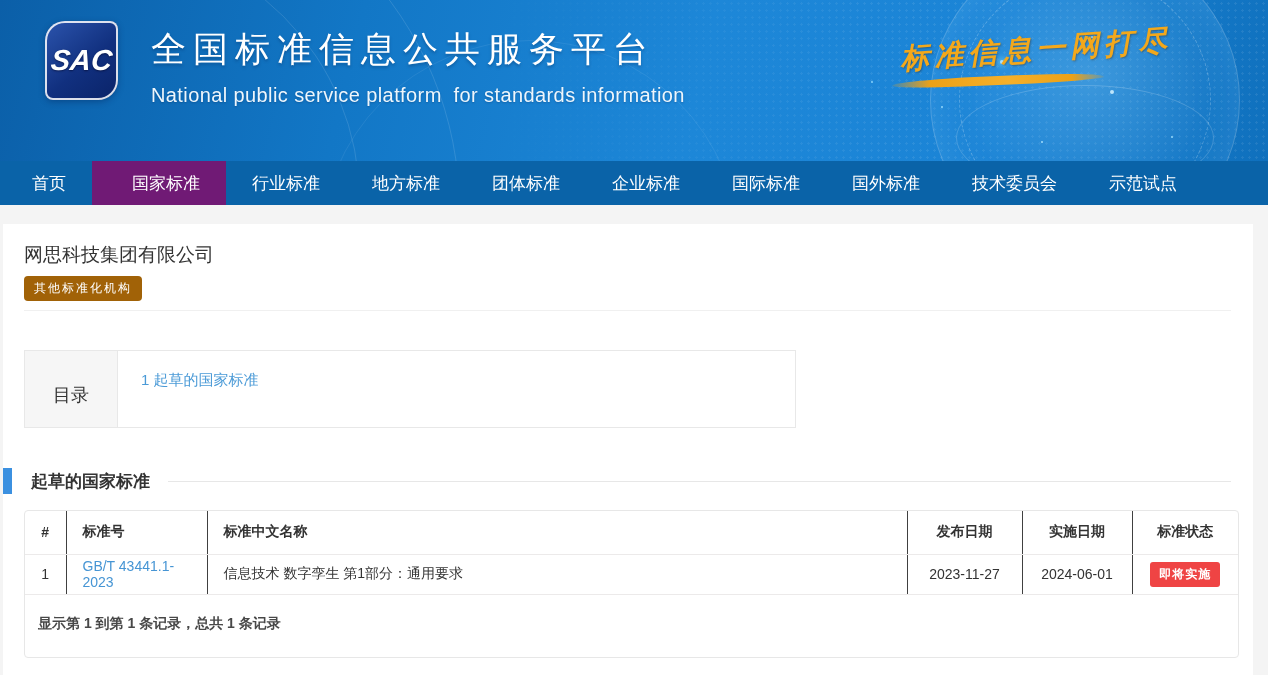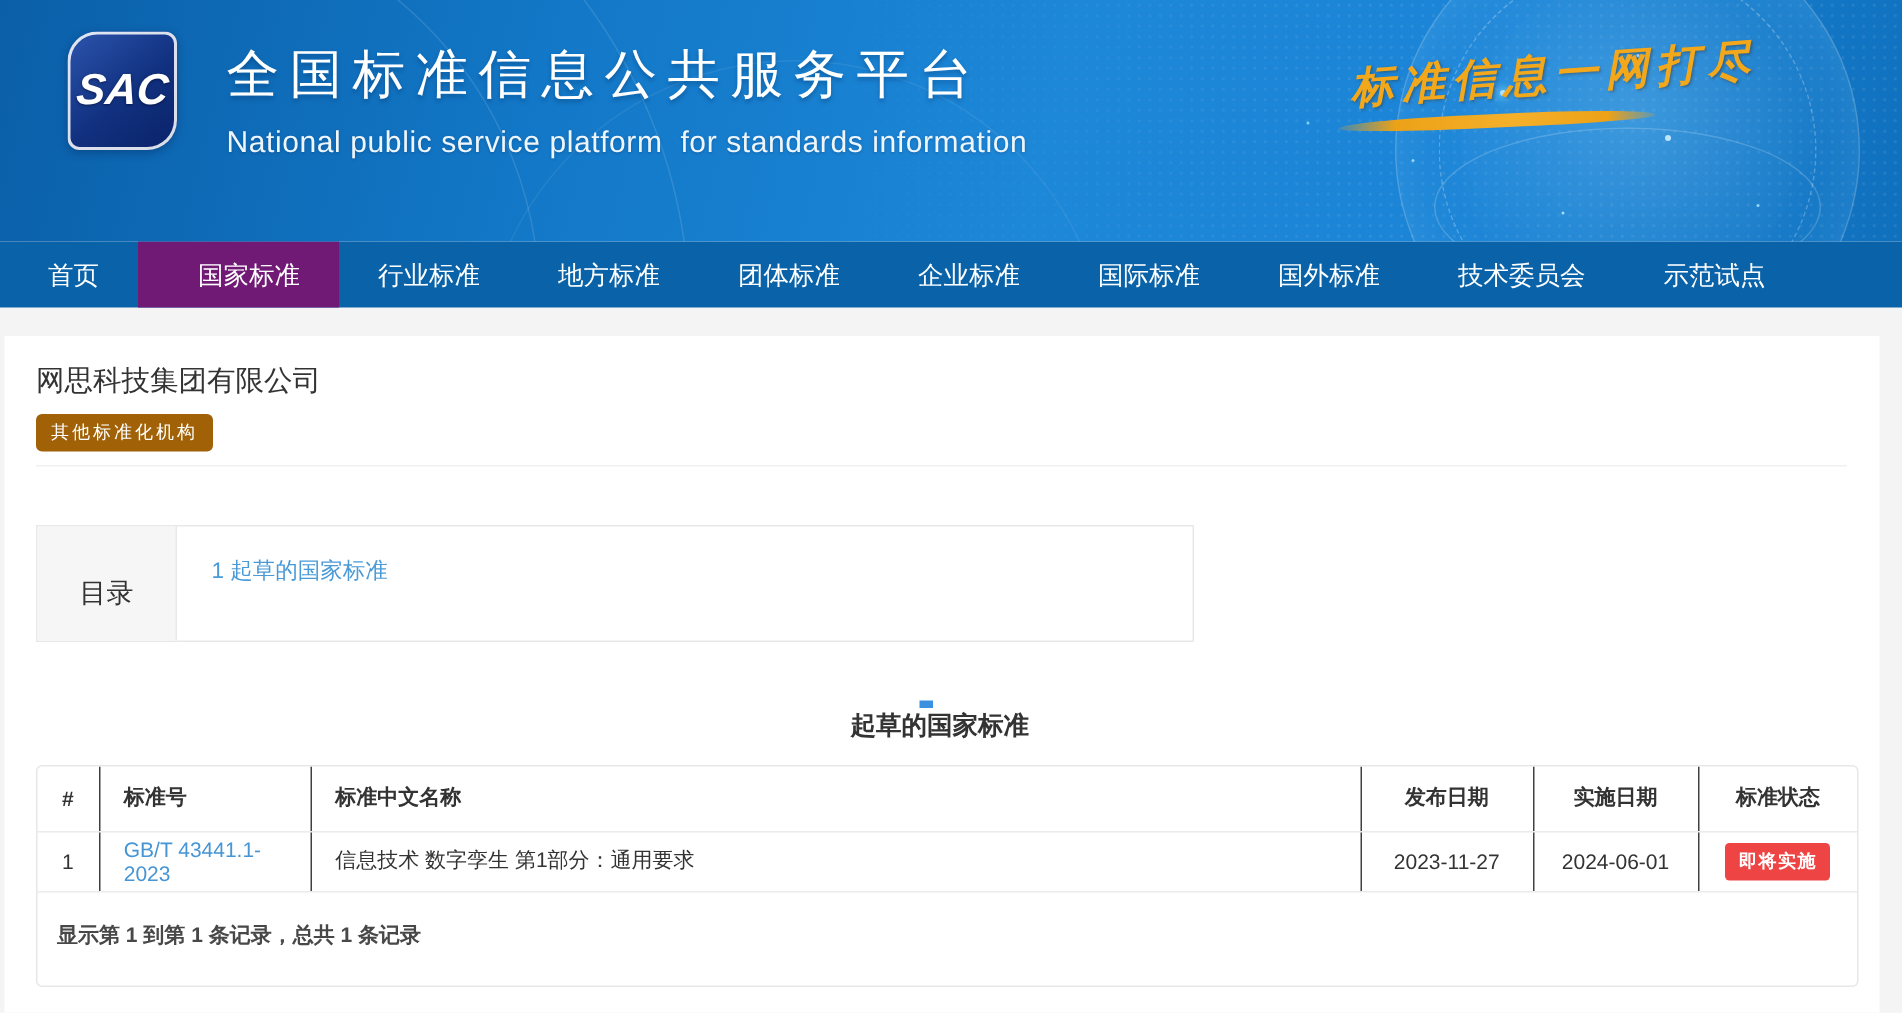--- a/index.html
+++ b/index.html
@@ -71,21 +71,21 @@
   .divider { border-bottom:1px solid #f0f0f0; margin-top:9px; margin-right:14px; }
 
   .toc-box { margin-top:39px; width:772px; height:78px; border:1px solid #e8e8e8;
     display:flex; }
   .toc-label { width:93px; background:#f6f6f6; border-right:1px solid #e8e8e8;
     display:flex; align-items:center; justify-content:center; padding-top:12px;
     font-size:18px; color:#333; }
   .toc-body { flex:1; padding:20px 0 0 23px; }
   .toc-body a { color:#4a9ad7; font-size:15px; text-decoration:none; cursor:pointer; }
 
-  .section-header { margin:39px 14px 0 -21px; display:flex; align-items:center; height:28px;flex-direction:column; }
+  .section-header { margin:39px 14px 0 -21px; display:flex; align-items:center; height:28px; }
   .section-marker { width:9px; height:26px; background:#3b90e0; }
   .section-title { margin-left:19px; font-size:17px; font-weight:bold; color:#333; white-space:nowrap; }
   .section-line { flex:1; height:1px; background:#e7e7e7; margin-left:18px; }
 
   .table-container { margin-top:15px; margin-right:6px; border:1px solid #e7e7e7;
     border-radius:4px; overflow:hidden; }
   table { width:100%; border-collapse:collapse; font-size:14px; color:#333; }
   th, td { border-left:1px solid #404040; padding:0 16px; }
   th:first-child, td:first-child { border-left:none; }
   thead th { height:43px; font-weight:bold; text-align:left; border-bottom:1px solid #eceaea; }

